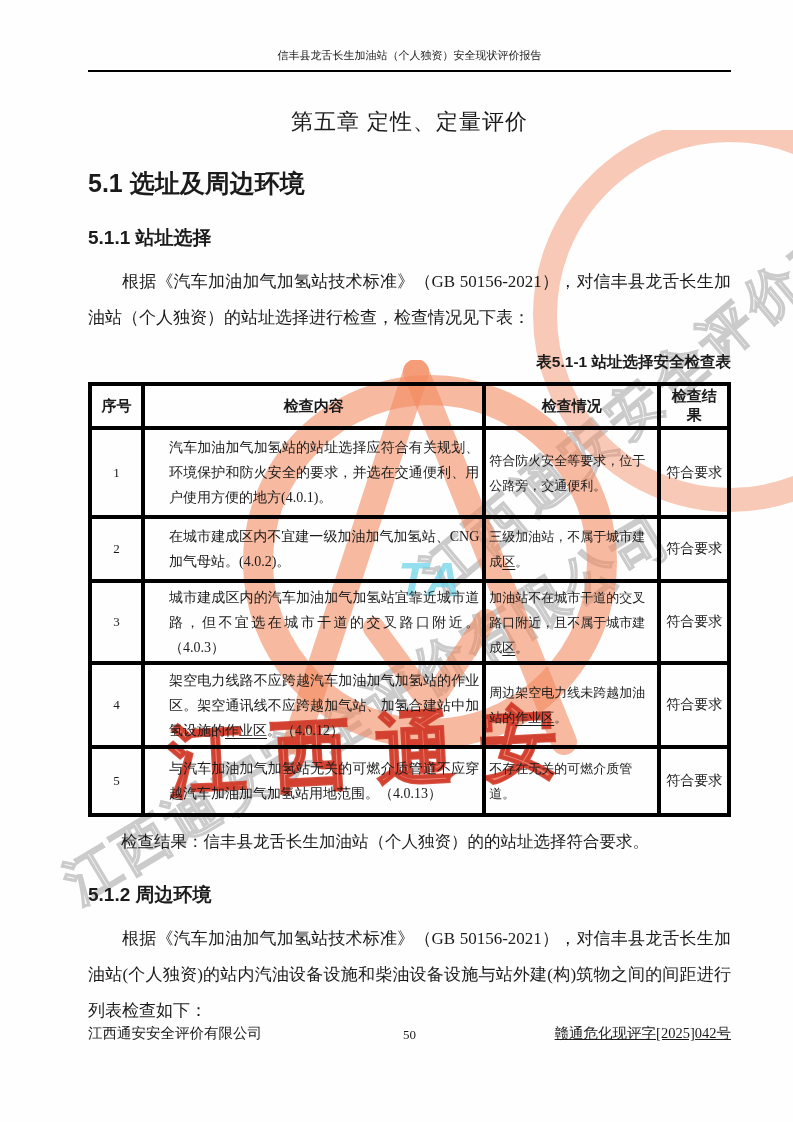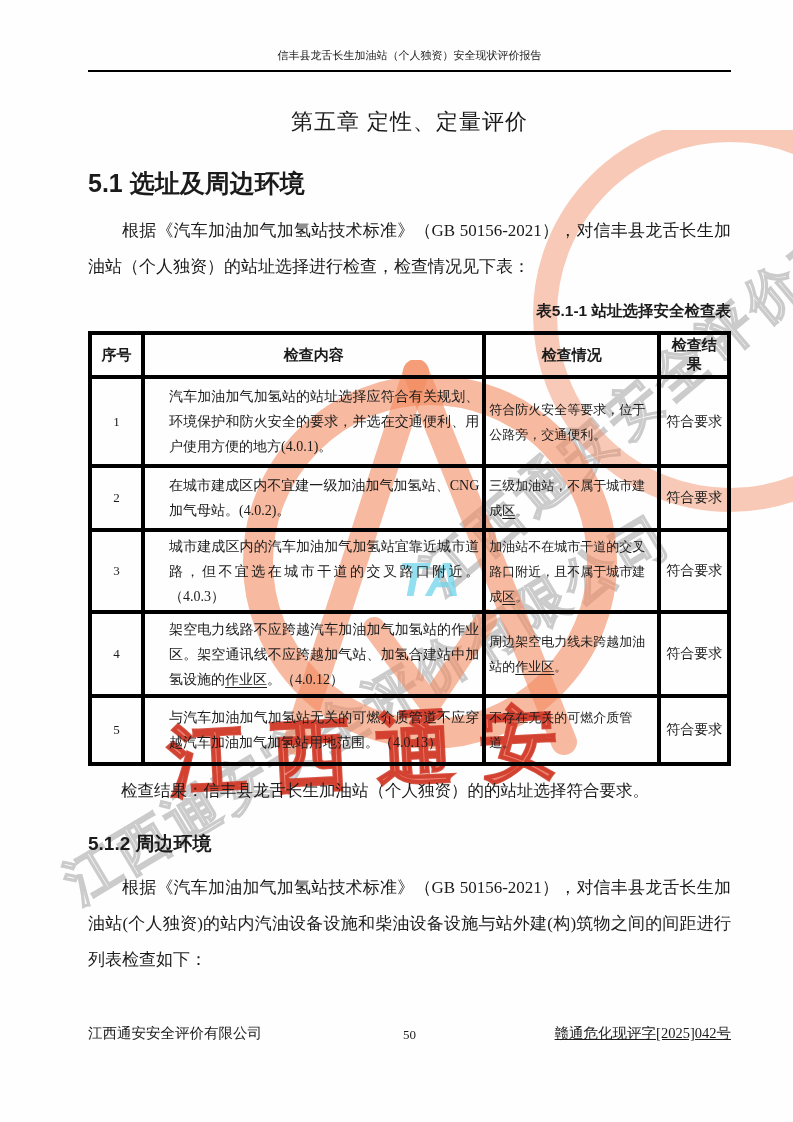--- a/index.html
+++ b/index.html
@@ -147,20 +147,21 @@
   </div>
 
   <div class="content">
 
     <div class="doc-header">信丰县龙舌长生加油站（个人独资）安全现状评价报告</div>
 
     <div class="chapter-title">第五章  定性、定量评价</div>
 
     <div class="h-s1">5.1 选址及周边环境</div>
 
+    <div class="h-s2">5.1.1 站址选择</div>
 
     <p class="para">根据《汽车加油加气加氢站技术标准》（GB 50156-2021），对信丰县龙舌长生加油站（个人独资）的站址选择进行检查，检查情况见下表：</p>
 
     <div class="tbl-caption">表5.1-1  站址选择安全检查表</div>
 
     <table class="checklist">
       <colgroup>
         <col class="col-num">
           <col class="col-content">
           <col class="col-situation">

